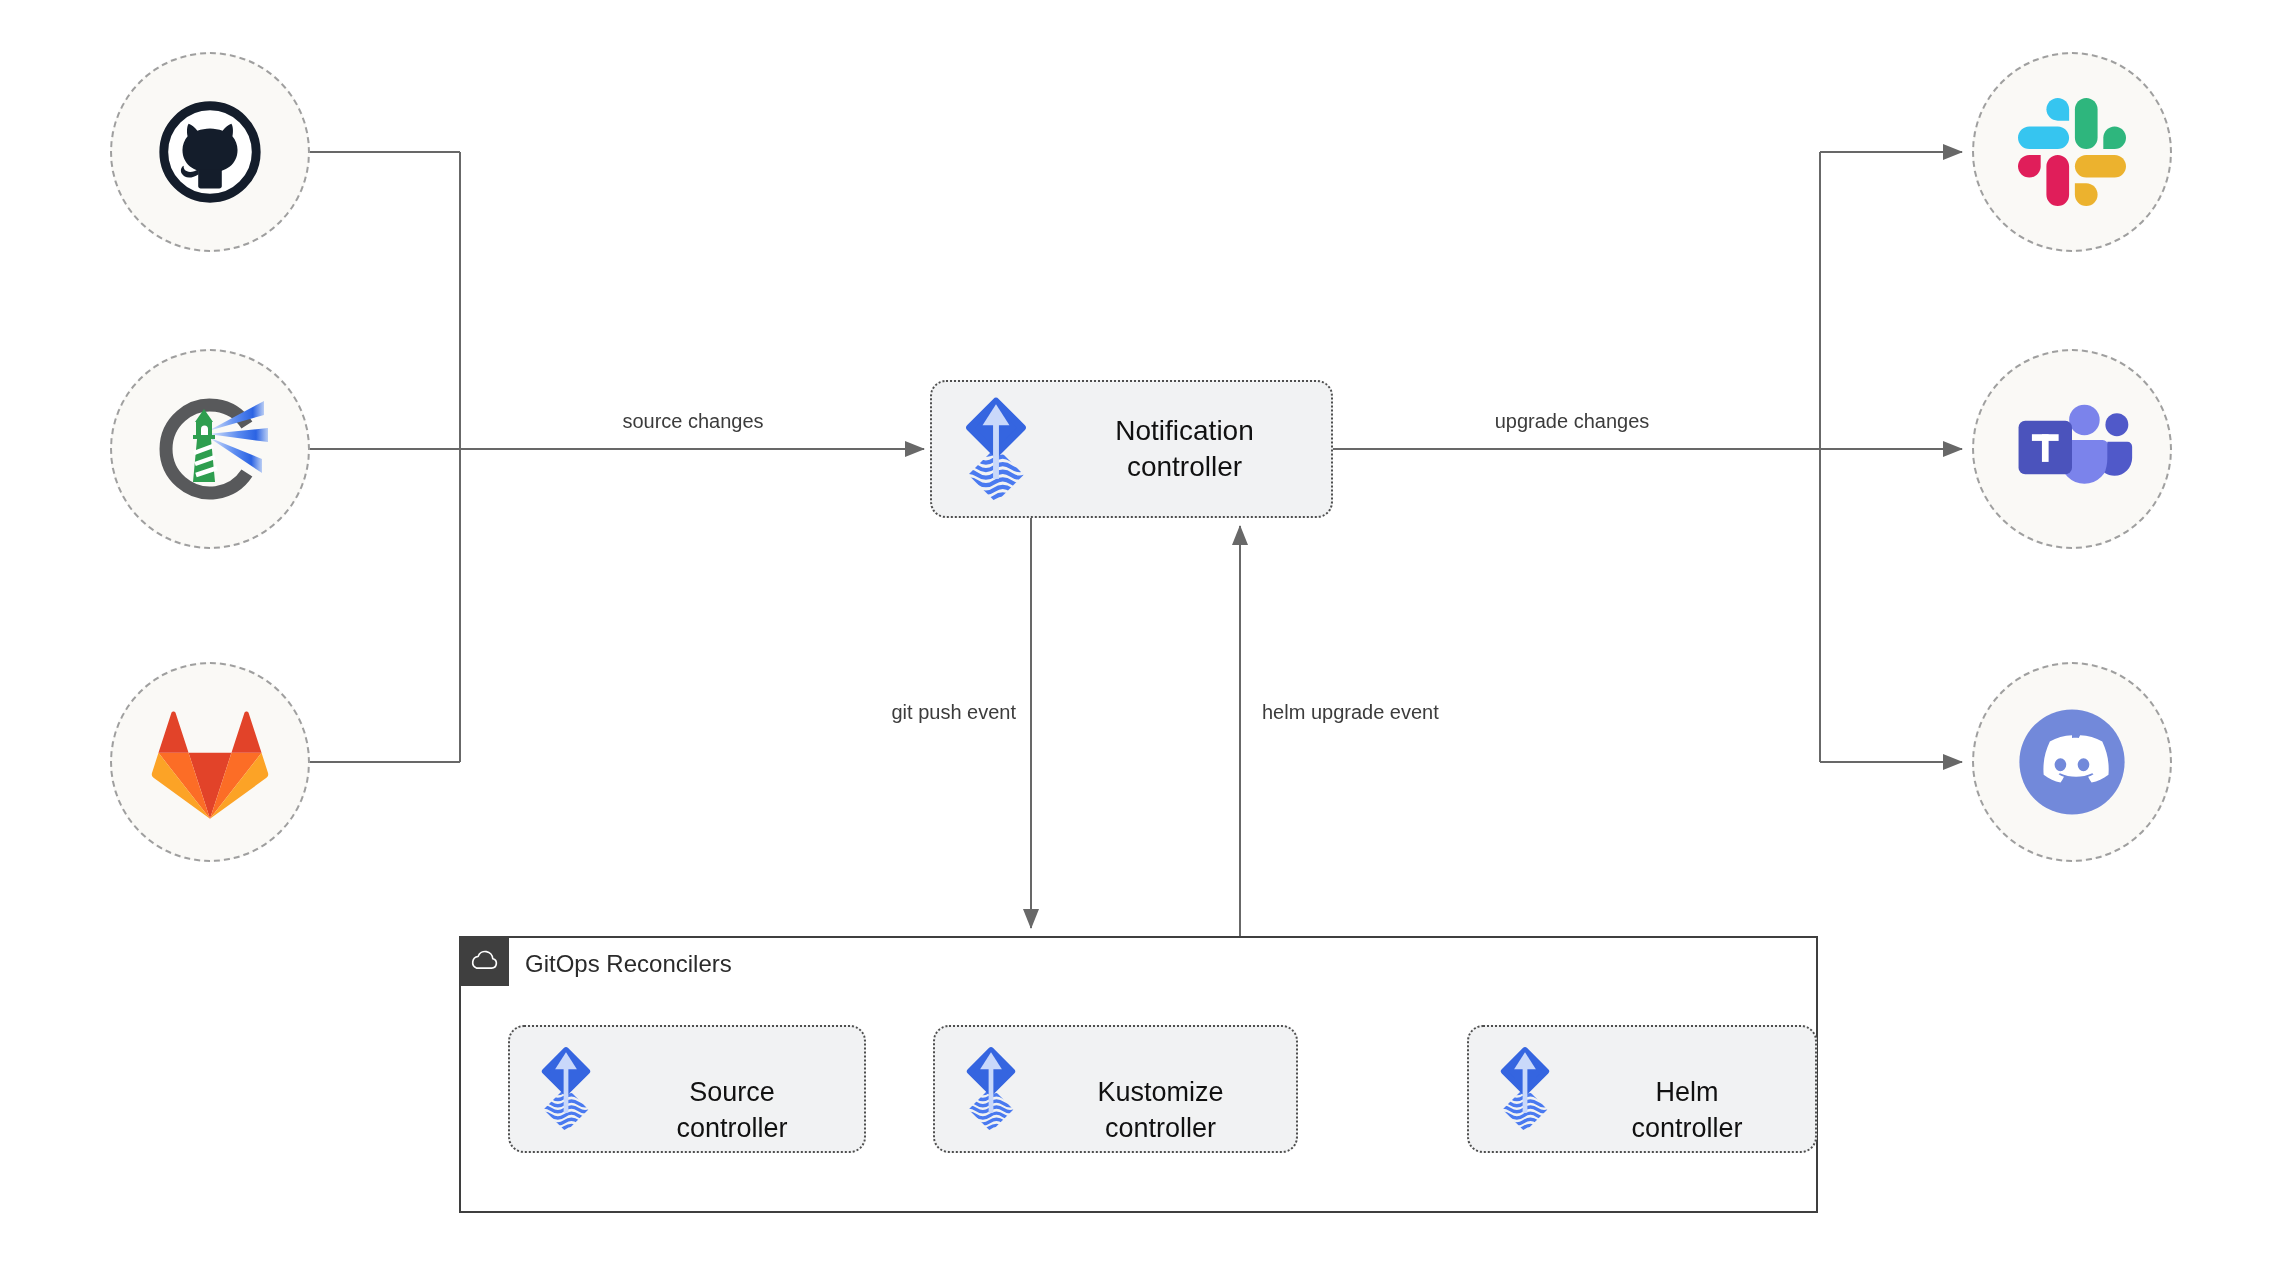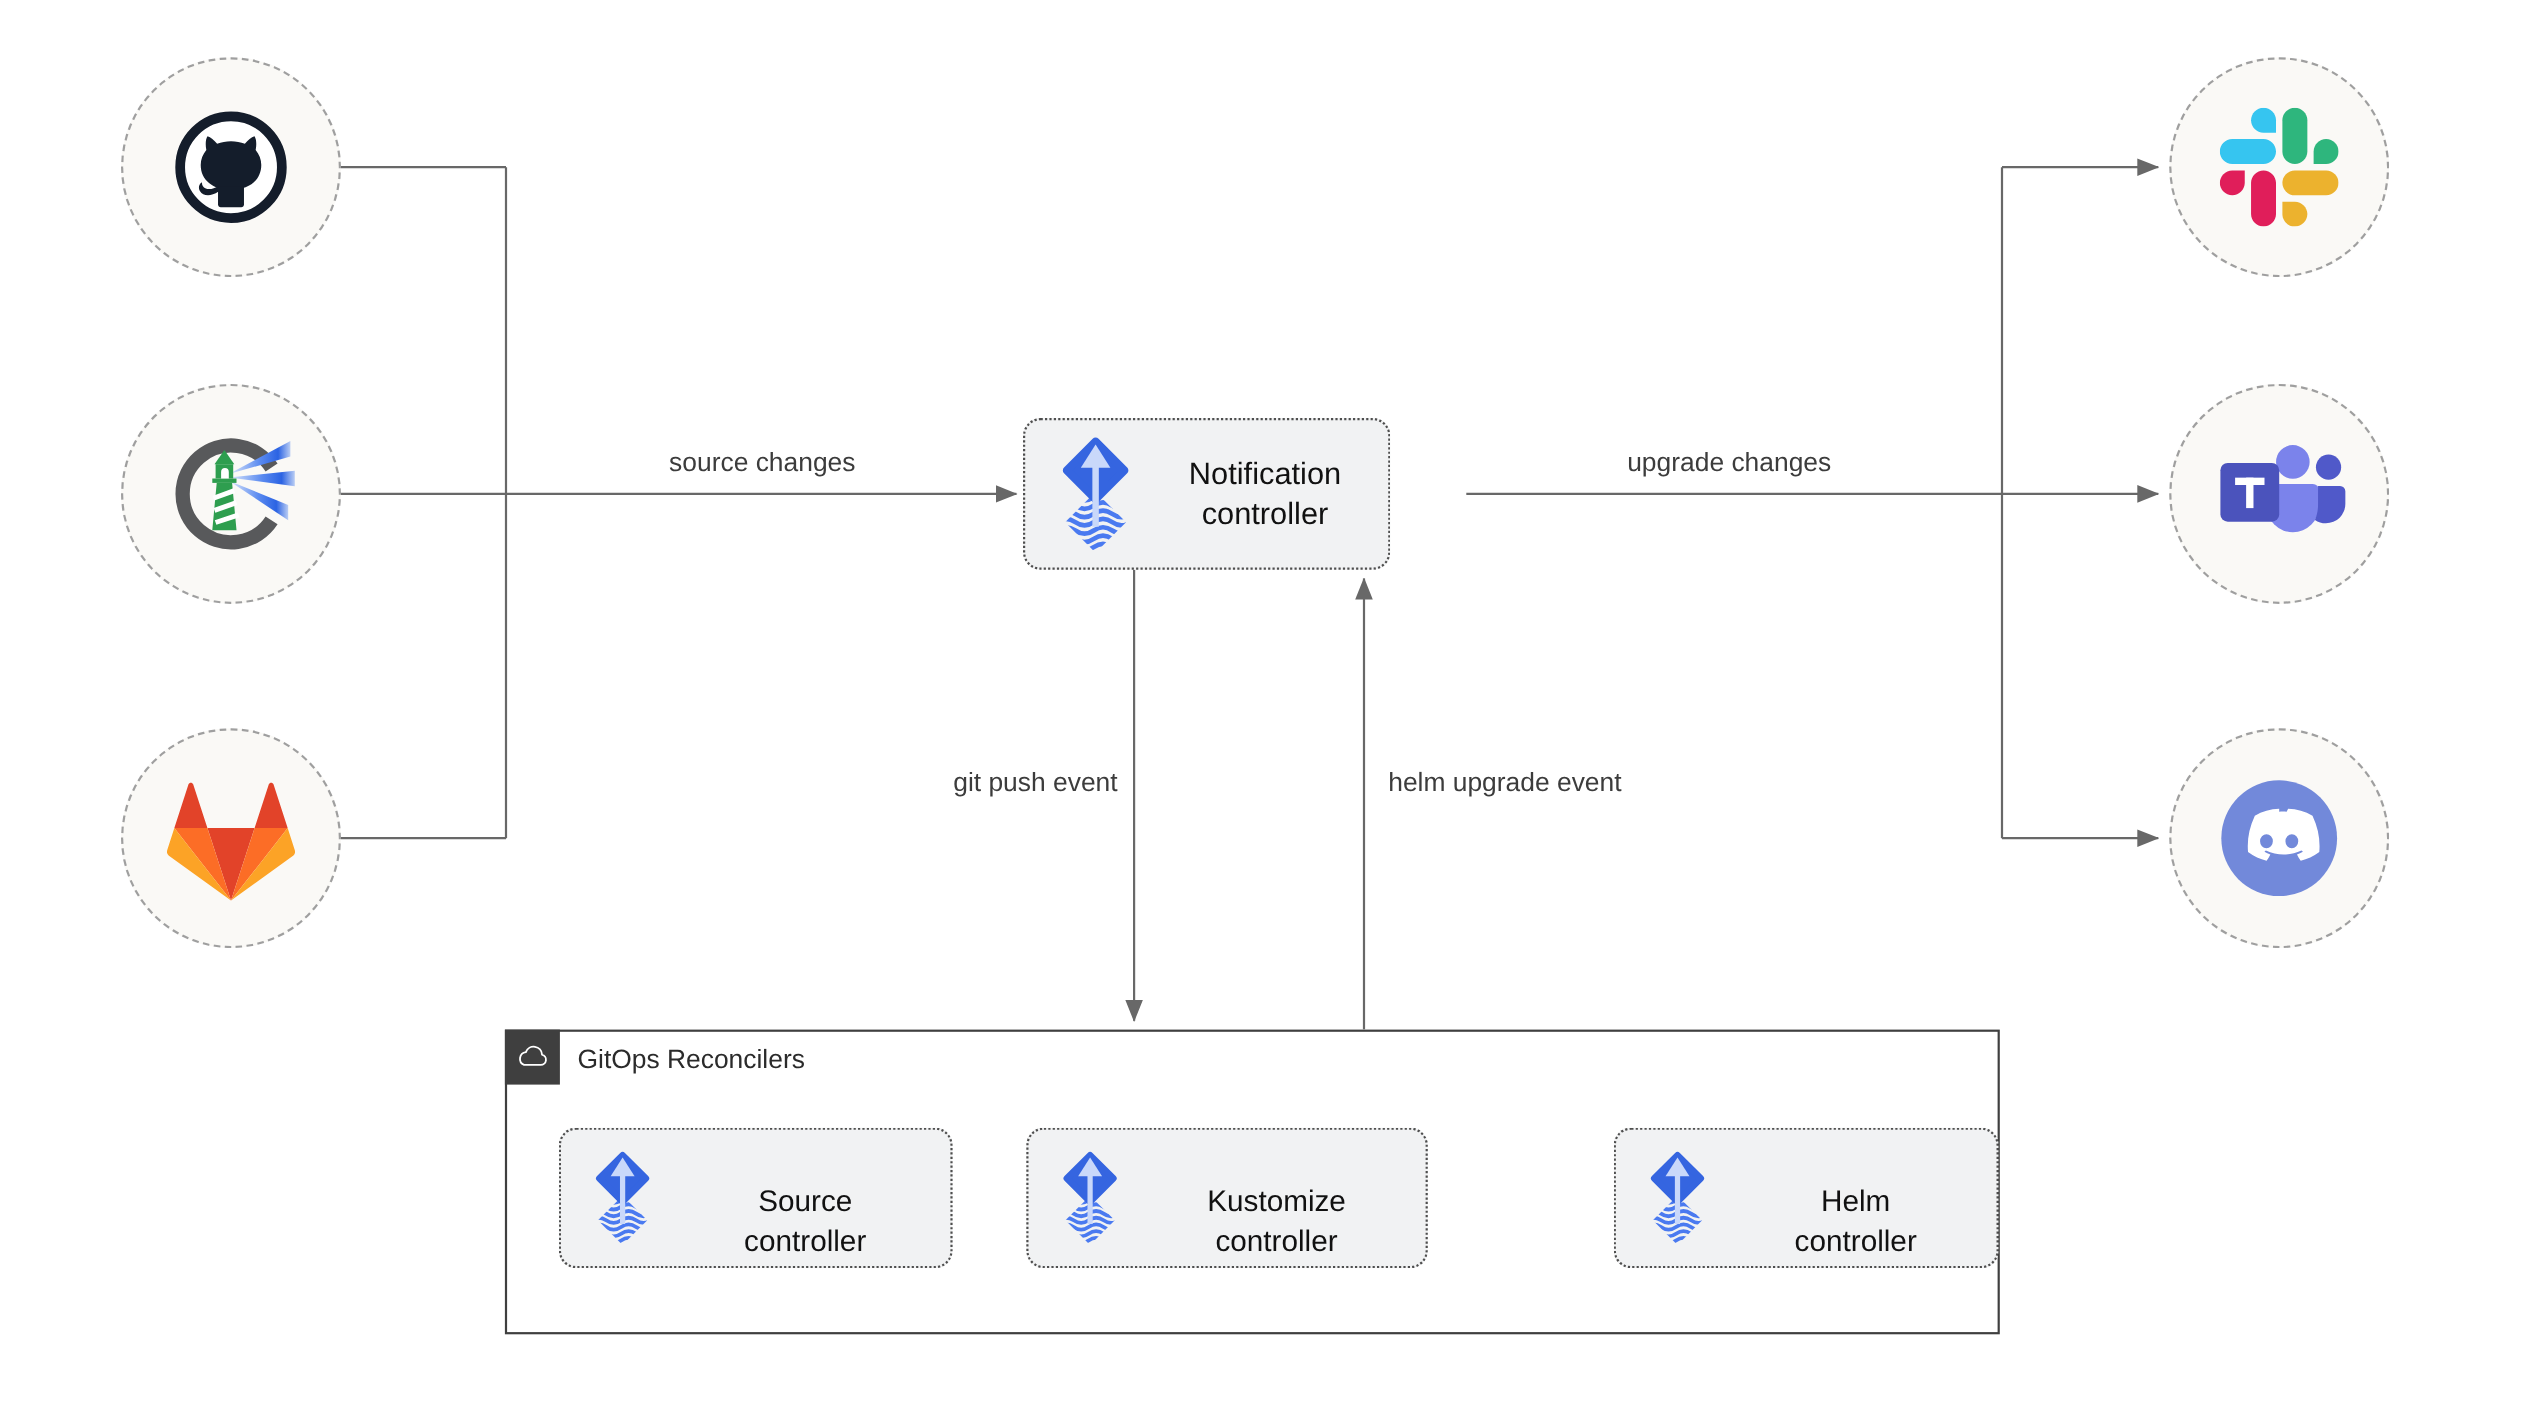--- a/index.html
+++ b/index.html
@@ -20,21 +20,21 @@
     box-sizing:border-box;display:flex;align-items:center;
   }
   .ctrl .ctrl-icon{flex:0 0 auto;margin-left:22px;}
   .ctrl .ctrl-label{flex:1;display:flex;justify-content:center;align-items:center;}
   .ctrl .ctrl-label span{
     font-size:28px;color:#111111;text-align:center;line-height:1.3;max-width:180px;
   }
   .ctrl.small .ctrl-label span{font-size:27px;max-width:160px;margin-top:43px;}
   
   .edge-label{
-    position:absolute;font-size:24px;color:#3c3c3c;white-space:nowrap;
+    position:absolute;font-size:20px;color:#3c3c3c;white-space:nowrap;
   }
   .edge-label.centered{transform:translate(-50%,-50%);}
   .edge-label.vcenter{transform:translateY(-50%);}
   
   .gitops{
     position:absolute;left:459px;top:936px;width:1359px;height:277px;
     border:2px solid #3f3f3f;background:#ffffff;box-sizing:border-box;
   }
   .gitops-badge{
     position:absolute;left:-2px;top:-2px;width:50px;height:50px;background:#3f3f3f;
@@ -145,21 +145,21 @@
       <path d="M97 185.5 L61.7 77.1 h70.6 Z" fill="#e24329"></path>
       <path d="M97 185.5 L61.7 77.1 H12.2 Z" fill="#fc6d26"></path>
       <path d="M12.2 77.1 L1.5 110.1 c-1 3 .1 6.3 2.6 8.2 L97 185.5 Z" fill="#fca326"></path>
       <path d="M12.2 77.1 h49.5 L40.4 11.6 c-1.1 -3.4 -5.9 -3.4 -7 0 Z" fill="#e24329"></path>
       <path d="M97 185.5 L132.3 77.1 h49.5 Z" fill="#fc6d26"></path>
       <path d="M181.8 77.1 l10.7 33 c1 3 -.1 6.3 -2.6 8.2 L97 185.5 Z" fill="#fca326"></path>
       <path d="M181.8 77.1 h-49.5 L153.6 11.6 c1.1 -3.4 5.9 -3.4 7 0 Z" fill="#e24329"></path>
     </svg>
   </div>
 
-  <div class="ctrl" style="left:930px;top:380px;width:334px;height:138px">
+  <div class="ctrl" style="left:930px;top:380px;width:403px;height:138px">
     <svg class="ctrl-icon" width="84" height="111" viewBox="0 0 100 132">
       <use href="#flux-icon"></use>
     </svg>
     <div class="ctrl-label">
       <span>Notification controller</span>
     </div>
   </div>
 
   <div class="circle-node" style="left:1972px;top:52px">
     <svg width="108" height="108" viewBox="0 0 122.8 122.8">

